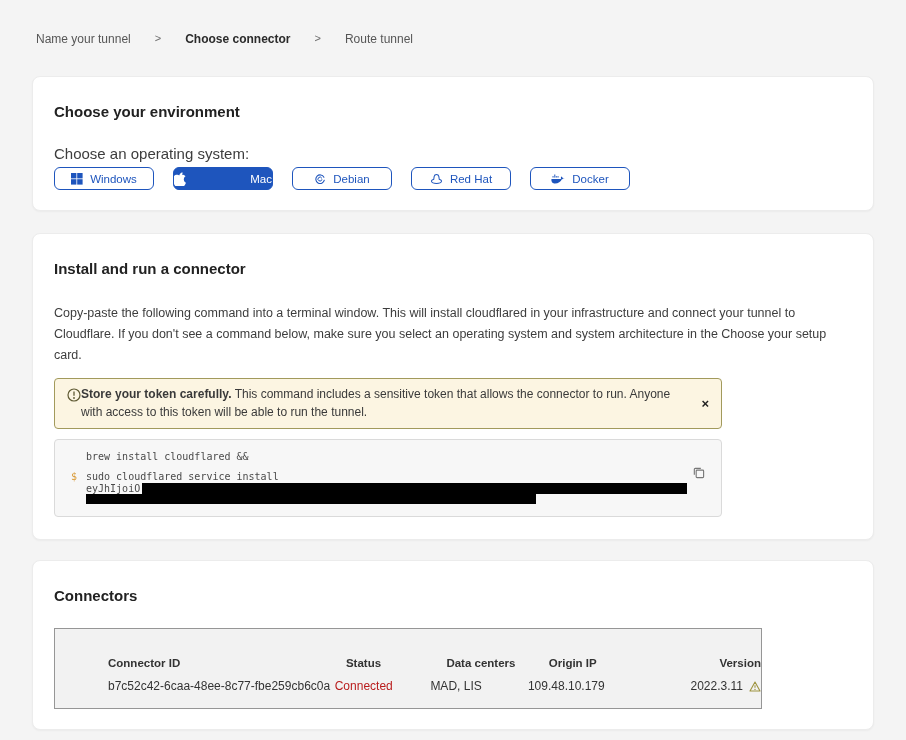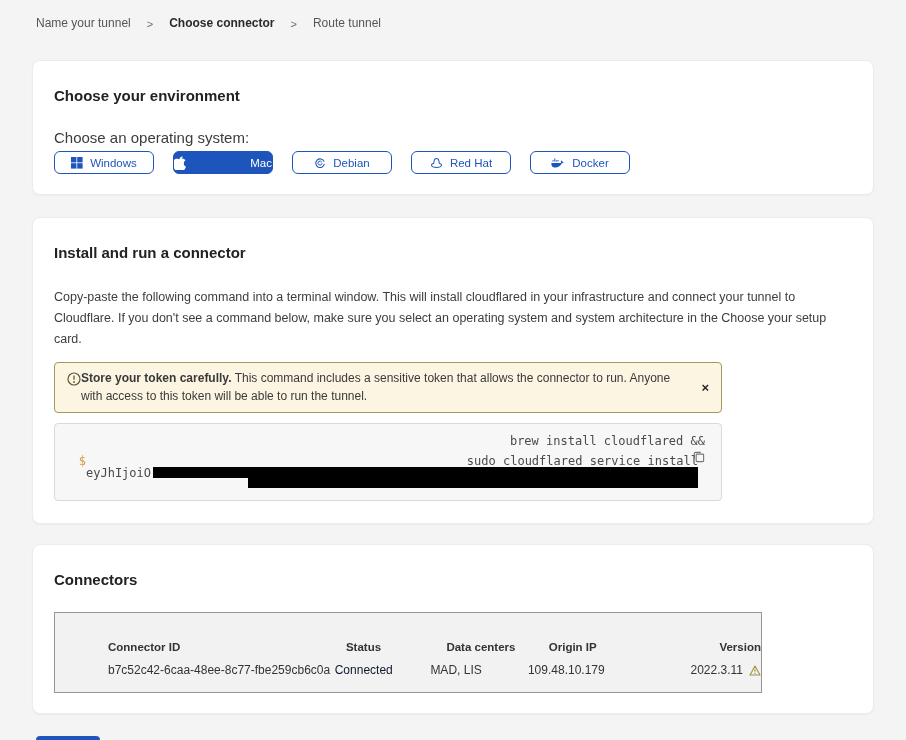--- a/index.html
+++ b/index.html
@@ -4,21 +4,21 @@
 <style>
   html,body{margin:0;padding:0;}
   body{
     width:906px;height:740px;overflow:hidden;
     background:#f4f4f4;
     font-family:"Liberation Sans",sans-serif;
     color:#2e2e2e;
     -webkit-font-smoothing:antialiased;
   }
   
-  .breadcrumb{padding:16px 36px 0;font-size:12px;color:#565656;display:flex;align-items:flex-end;gap:16px;}
+  .breadcrumb{padding:32px 36px 0;font-size:12px;color:#565656;display:flex;align-items:flex-start;gap:24px;}
   .bc-item{cursor:pointer;}
   .bc-item.active{font-weight:bold;color:#2b2b2b;}
   .bc-sep{color:#6b6b6b;font-size:11px;}
 
   
   .card{
     background:#fff;border:1px solid #ececec;border-radius:8px;
     margin:0 32px;box-shadow:0 1px 2px rgba(0,0,0,.04);
     padding:26px 21px 20px;
   }
@@ -50,21 +50,21 @@
   .alert-text{flex:1;padding-right:26px;}
   .alert-close{
     background:none;border:none;padding:0;margin:0;align-self:center;
     font-size:13px;font-weight:bold;color:#222;cursor:pointer;line-height:1;
     font-family:"Liberation Sans",sans-serif;
   }
   .codeblock{
     position:relative;margin-top:10px;width:668px;box-sizing:border-box;
     background:#f7f7f7;border:1px solid #dadada;border-radius:4px;
     padding:11px 16px 12px;
-    font-family:"DejaVu Sans Mono",monospace;font-size:12px;color:#4a4a4a;text-align:right;
+    font-family:"DejaVu Sans Mono",monospace;font-size:10px;color:#4a4a4a;
   }
   .code-line{padding-left:15px;line-height:12px;}
   .code-cmd{display:flex;margin-top:8px;}
   .prompt{width:15px;flex:none;color:#d99a36;line-height:12px;}
   .code-body div{line-height:12px;}
   .token-line{height:11px;line-height:11px;white-space:nowrap;}
   .token-line-2{height:10px;}
   .redact{display:inline-block;background:#000;vertical-align:top;}
   .redact-1{width:545px;height:11px;margin-left:2px;}
   .redact-2{width:450px;height:10px;}
@@ -77,21 +77,21 @@
     background:#f2f2f2;border:1px solid #969696;
     padding:28px 0 15px 53px;font-size:12px;color:#333;
   }
   .t-row{display:flex;align-items:center;}
   .t-head{font-weight:bold;font-size:11.5px;margin-bottom:10px;}
   .c1{width:244px;}
   .c2{width:103px;}
   .c3{width:105px;}
   .c4{width:175px;}
   .c5{flex:1;display:flex;align-items:center;gap:4px;}
-  .green{color:#0f172a;}
+  .green{color:#b91c1c;}
   .warn-icon{display:inline-flex;margin-left:2px;}
 
   
   .next-btn{
     margin:22px 0 0 36px;background:#1e55bd;color:#fff;border:none;border-radius:4px;
     font-size:12.5px;font-family:"Liberation Sans",sans-serif;
     padding:8px 19px;cursor:pointer;
   }
 </style>
 </head>

